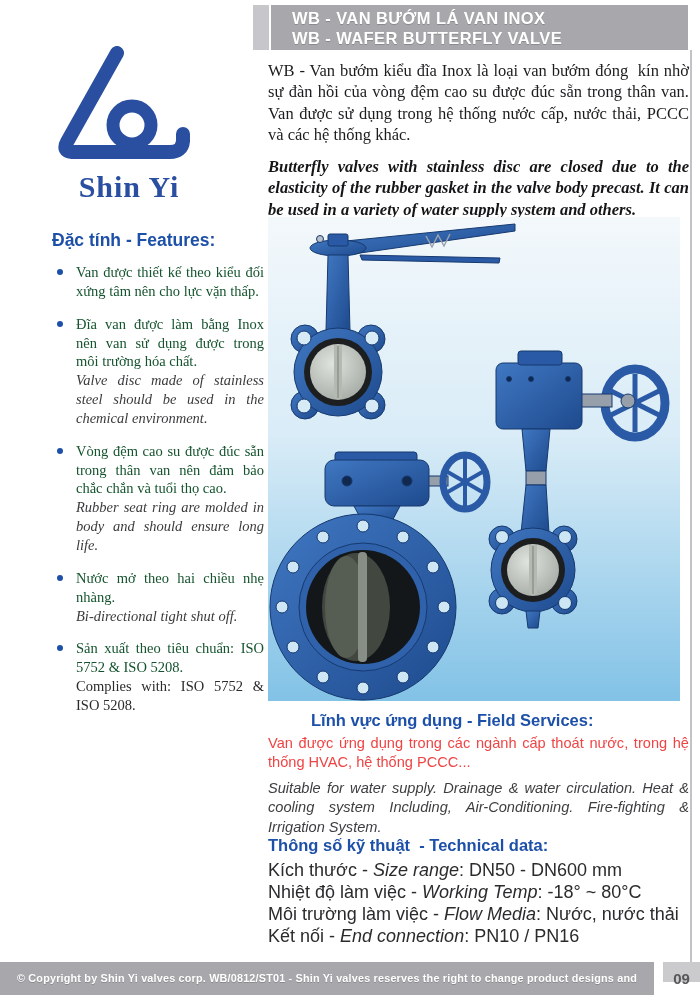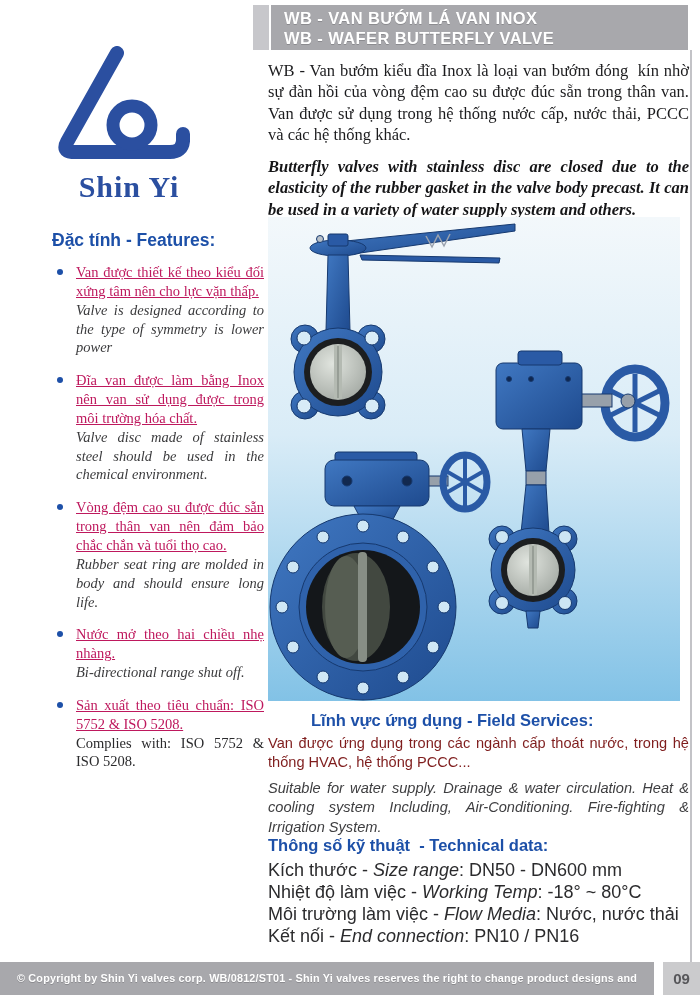--- a/index.html
+++ b/index.html
@@ -7,21 +7,21 @@
   #page {
     position:relative; width:700px; height:995px; margin:0 auto;
     background:#ffffff; overflow:hidden;
     font-family:"Liberation Sans", sans-serif;
     -webkit-font-smoothing:antialiased;
   }
   
   .header-tab { position:absolute; left:253px; top:5px; width:16px; height:45px; background:#c7c7cb; }
   .header-bar {
     position:absolute; left:271px; top:5px; width:417px; height:45px;
-    background:#a8a8ac; color:#ffffff; padding:3px 0 0 13px;
+    background:#a8a8ac; color:#ffffff; padding:3px 0 0 21px;
   }
   .header-bar .t {
     font-weight:bold; font-size:16.5px; line-height:20px; letter-spacing:.4px;
     text-shadow:0 1px 0 rgba(120,120,124,.6);
   }
   .vline { position:absolute; left:690px; top:50px; width:2px; height:912px; background:#c3c3c7; }
   
   .logo-wrap { position:absolute; left:40px; top:46px; width:178px; text-align:center; }
   .logo-svg { display:block; margin:0 auto; }
   .brand {
@@ -38,47 +38,47 @@
     margin-top:10px; font-family:"Liberation Serif", serif; font-weight:bold; font-style:italic;
     font-size:16.5px; line-height:1.3; text-align:justify; color:#151517;
   }
   
   .features { position:absolute; left:52px; top:230px; width:212px; }
   .features h2 { font-size:17.5px; font-weight:bold; color:#1d50a8; margin-bottom:12px; }
   .feat-item { position:relative; padding-left:24px; margin-bottom:14px; }
   .feat-item .dot { position:absolute; left:5px; top:6px; width:6px; height:6px; border-radius:50%; background:#1d50a8; }
   .feat-item .vi {
     font-family:"Liberation Serif", serif; font-size:14.5px; line-height:1.3;
-    text-align:justify; color:#be185d;text-decoration:underline;
+    text-align:justify; color:#14532d;
   }
   .feat-item .en {
     font-family:"Liberation Serif", serif; font-style:italic; font-size:14.5px;
     line-height:1.3; text-align:justify; color:#3b3b3d;
   }
   .feat-item .en.roman { font-style:normal; color:#2b2b2d; }
   
   .photo { position:absolute; left:268px; top:217px; width:412px; height:484px; }
   
   .fields { position:absolute; left:268px; top:711px; width:421px; }
   .fields h2 { font-size:16.5px; font-weight:bold; color:#1d50a8; margin-bottom:4px;margin-left:43px; }
-  .fields .vi { font-size:14.6px; line-height:1.33; text-align:justify; color:#7f1d1d; }
+  .fields .vi { font-size:14.6px; line-height:1.33; text-align:justify; color:#ef4444; }
   .fields .en { margin-top:6px; font-style:italic; font-size:14.6px; line-height:1.33; text-align:justify; color:#3e3e40; }
   
   .tech { position:absolute; left:268px; top:836px; width:424px; }
   .tech h2 { font-size:16.5px; font-weight:bold; color:#1d50a8; margin-bottom:4px; }
   .tech .row { font-size:18px; line-height:22px; color:#2b2b2d; }
   .tech .row .lbl-en { font-style:italic; }
   
   .footer-bar {
     position:absolute; left:0; top:962px; width:654px; height:33px; background:#a8a8ac;
     color:#ffffff; font-weight:bold; font-size:10.8px; line-height:33px; text-align:center;
     letter-spacing:.2px; text-shadow:0 1px 0 rgba(120,120,124,.6);
   }
   .page-num {
-    position:absolute; left:663px; top:962px; width:37px; height:33px; background:#cbcbcd;
+    position:absolute; left:663px; top:962px; width:37px; height:20px; background:#cbcbcd;
     color:#57575a; font-weight:bold; font-size:15px; line-height:33px; text-align:center;
   }
 </style>
 </head>
 <body>
 
 <div id="page">
 
   <div class="header-tab"></div>
   <div class="header-bar">
@@ -99,36 +99,35 @@
     <p class="vi">WB - Van bướm kiểu đĩa Inox là loại van bướm đóng&nbsp; kín nhờ sự đàn hồi của vòng đệm cao su được đúc sẵn trong thân van. Van được sử dụng trong hệ thống nước cấp, nước thải, PCCC và các hệ thống khác.</p>
     <p class="en">Butterfly valves with stainless disc are closed due to the elasticity of the rubber gasket in the valve body precast. It can be used in a variety of water supply system and others.</p>
   </div>
 
   <div class="features">
     <h2>Đặc tính - Features:</h2>
 
     <div class="feat-item">
       <span class="dot"></span>
       <div class="vi">Van được thiết kế theo kiểu đối xứng tâm nên cho lực vặn thấp.</div>
-      <div class="en">Valve is designed according to the type of symmetry is lower power</div>
     </div>
     <div class="feat-item">
       <span class="dot"></span>
       <div class="vi">Đĩa van được làm bằng Inox nên van sử dụng được trong môi trường hóa chất.</div>
       <div class="en">Valve disc made of stainless steel should be used in the chemical environment.</div>
     </div>
     <div class="feat-item">
       <span class="dot"></span>
       <div class="vi">Vòng đệm cao su được đúc sẵn trong thân van nên đảm bảo chắc chắn và tuổi thọ cao.</div>
       <div class="en">Rubber seat ring are molded in body and should ensure long life.</div>
     </div>
     <div class="feat-item">
       <span class="dot"></span>
       <div class="vi">Nước mở theo hai chiều nhẹ nhàng.</div>
-      <div class="en">Bi-directional range shut off.</div>
+      <div class="en">Bi-directional tight shut off.</div>
     </div>
     <div class="feat-item">
       <span class="dot"></span>
       <div class="vi">Sản xuất theo tiêu chuẩn: ISO 5752 &amp; ISO 5208.</div>
       <div class="en roman">Complies with: ISO 5752 &amp; ISO 5208.</div>
     </div>
   </div>
 
   <div class="photo">
     <svg width="412" height="484" viewBox="0 0 412 484">

